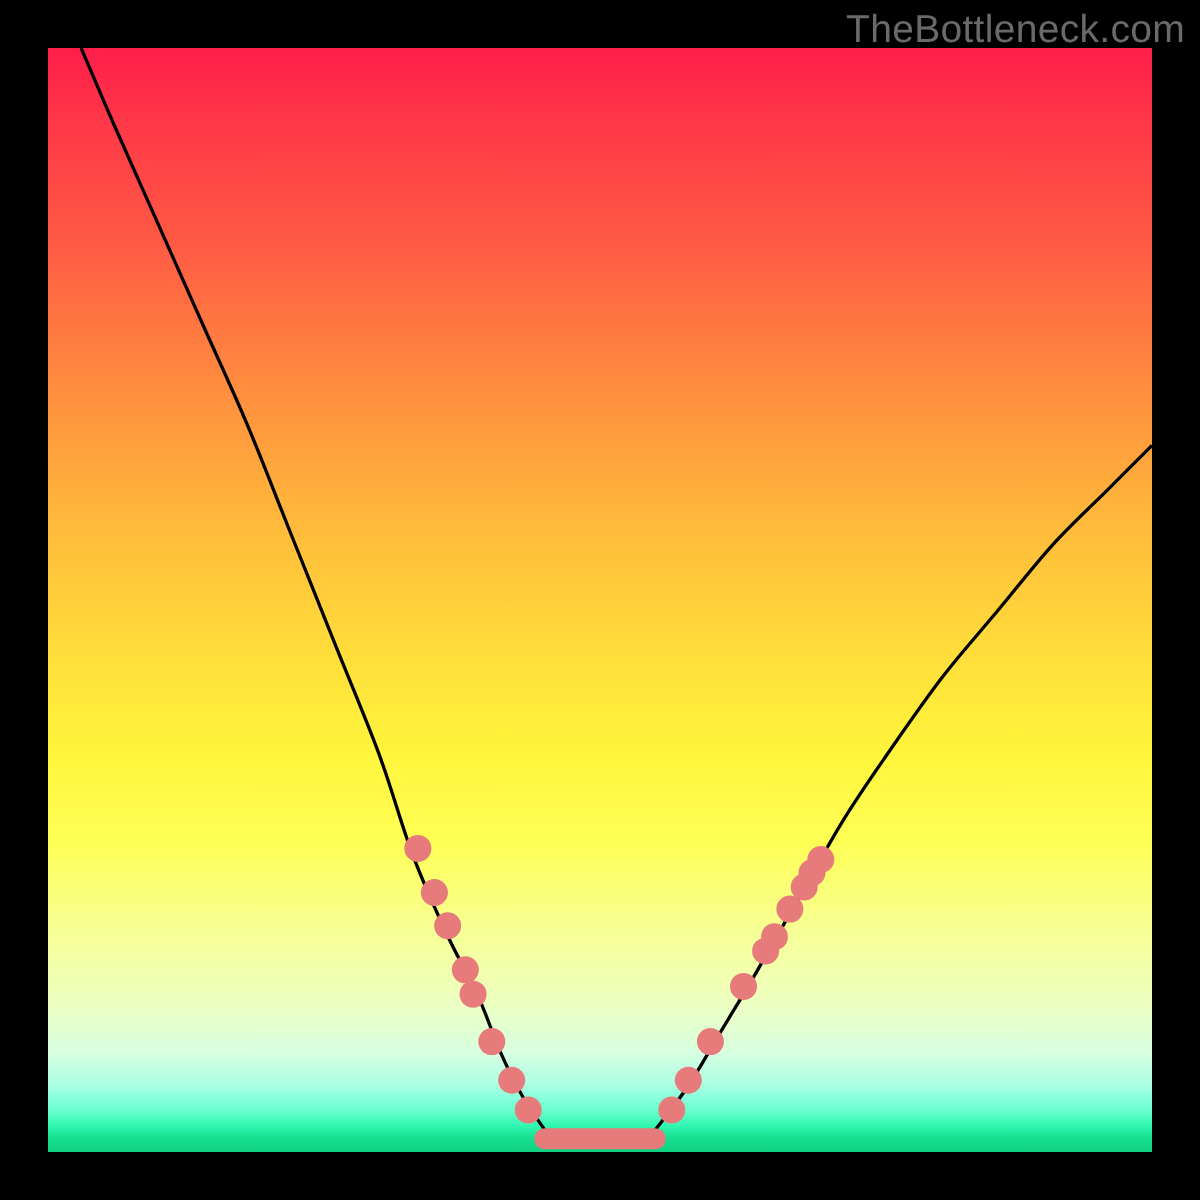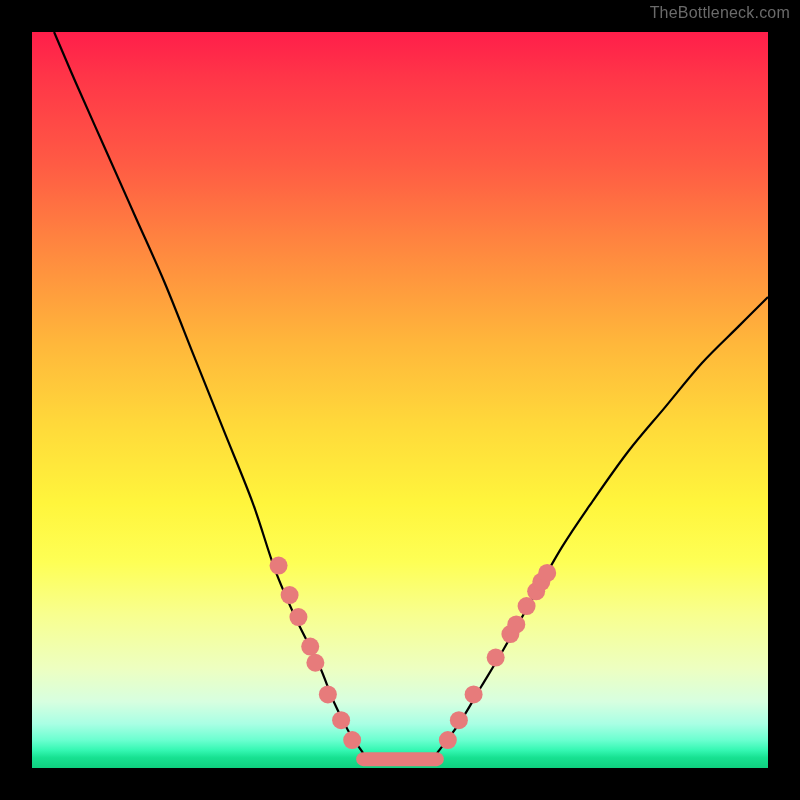--- a/index.html
+++ b/index.html
@@ -48,21 +48,21 @@
       #34f7b2 97.6%,
       #17e191 98.6%,
       #0fd07f 100%
     );
   }
   .watermark {
     position: absolute;
     top: 4px;
     right: 10px;
     color: #6a6a6a;
-    font-size: 16px;
+    font-size: 26px;
     font-weight: 500;
     letter-spacing: 0.2px;
     user-select: none;
   }
   svg.curves {
     position: absolute;
     inset: 0;
   }
   .curve {
     fill: none;

